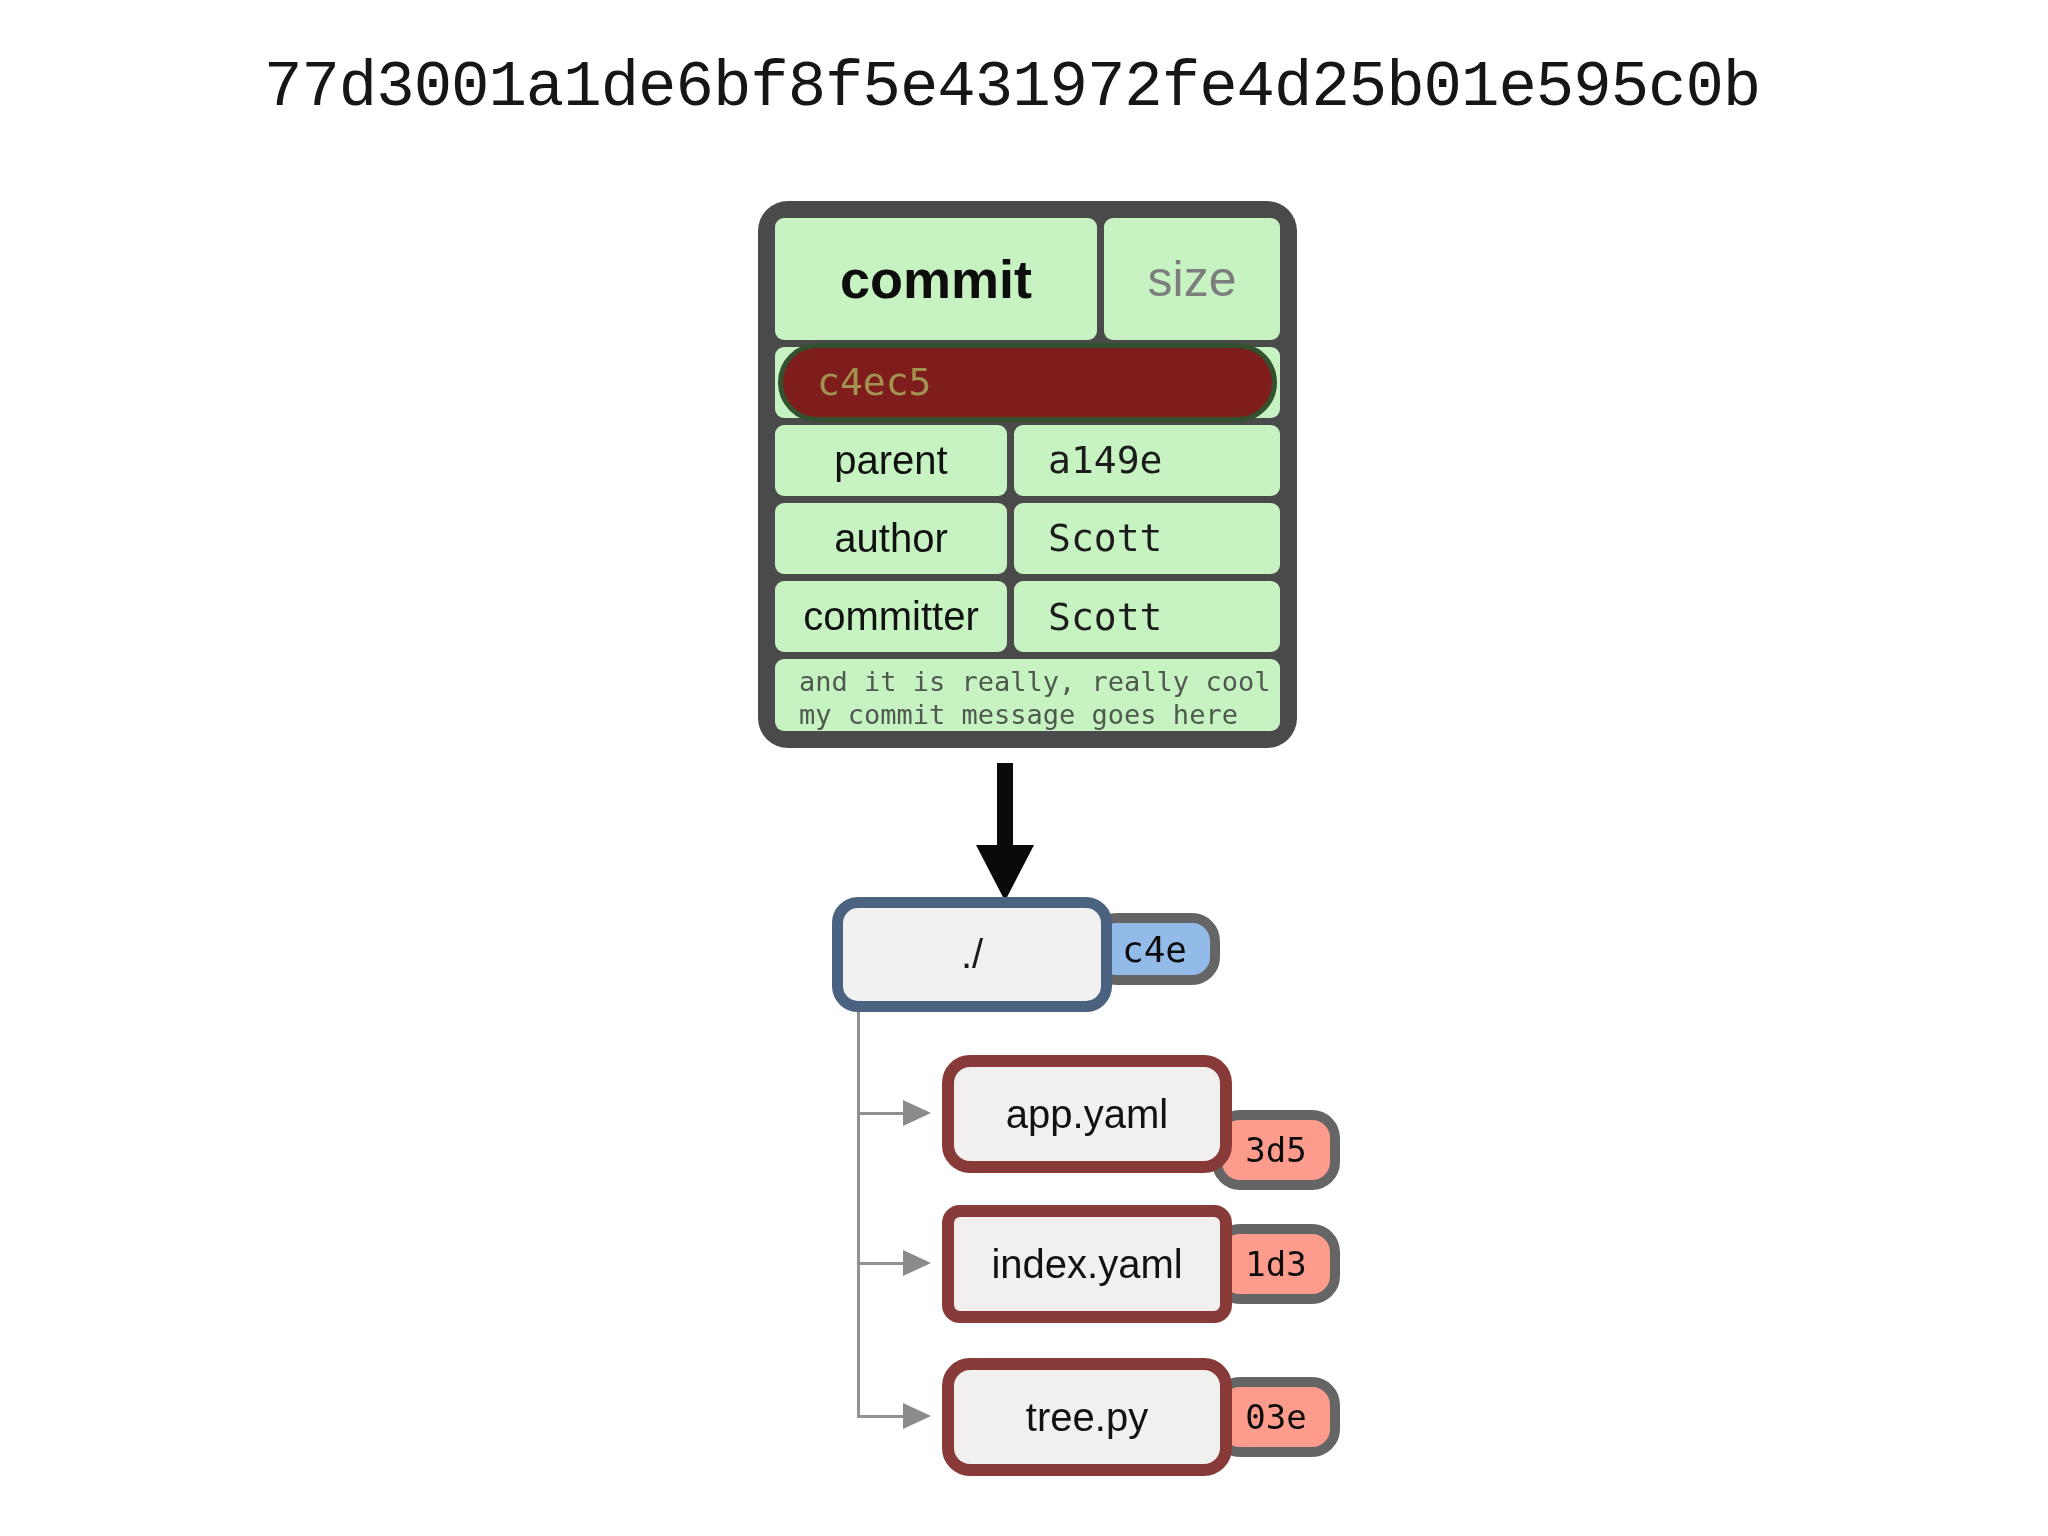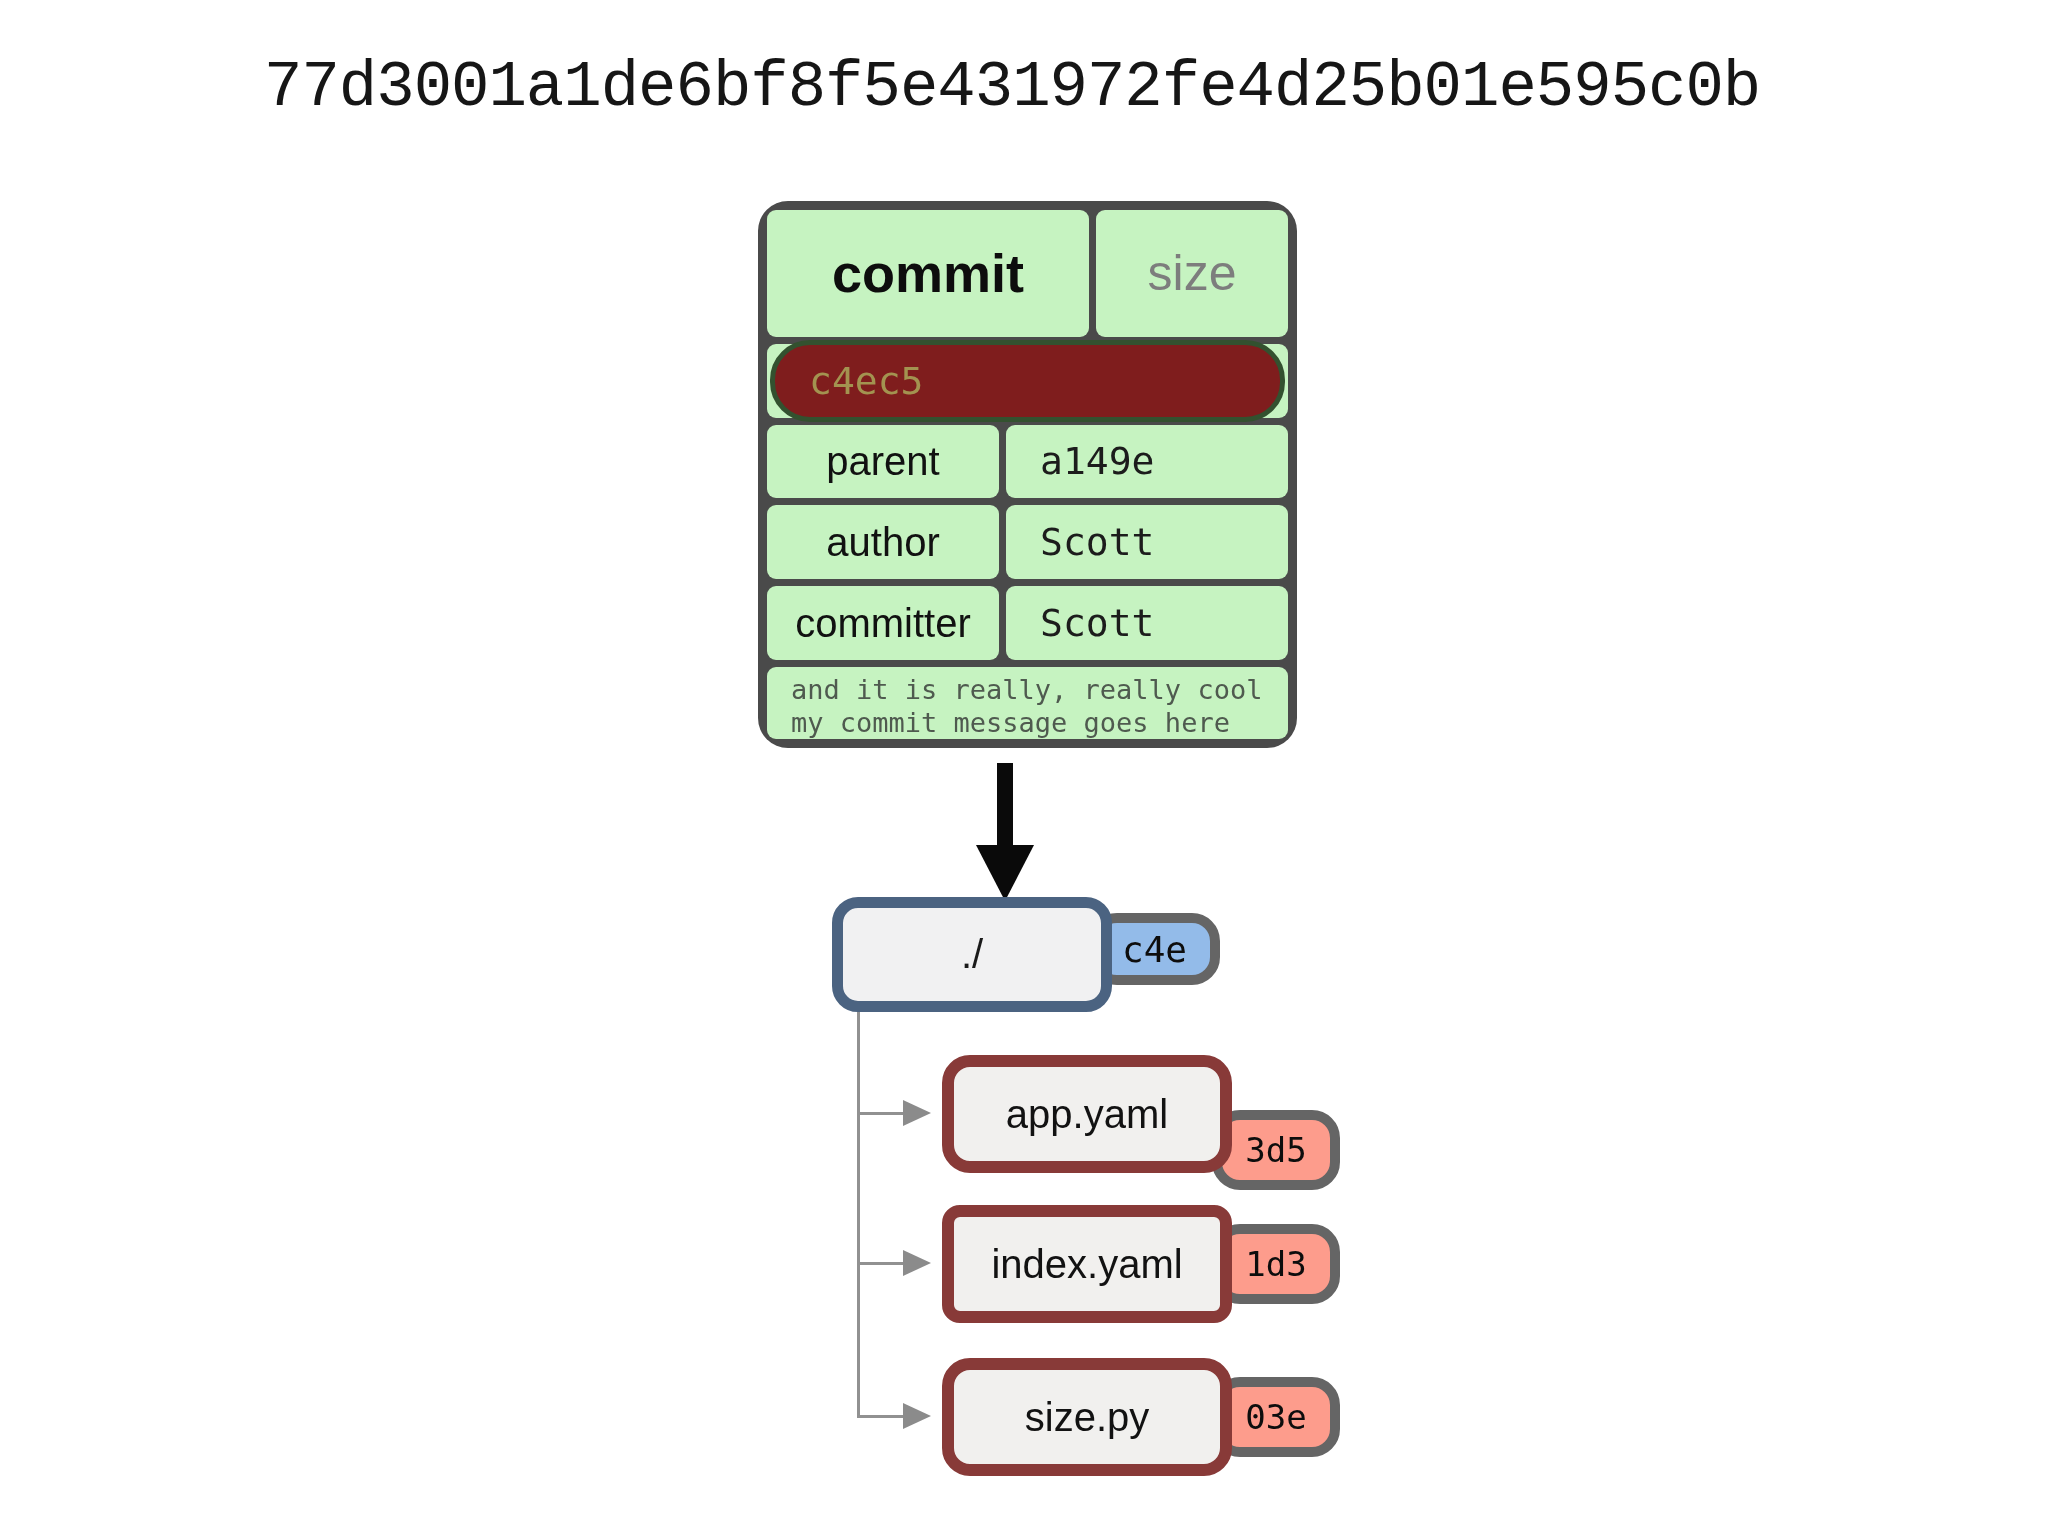--- a/index.html
+++ b/index.html
@@ -12,21 +12,21 @@
   .title{
     position:absolute;left:225px;top:52px;
     font-family:Liberation Mono, monospace;
     font-size:64px;letter-spacing:-1px;color:#161616;white-space:nowrap;margin-left:39px;
   }
 
   
   .commit-box{
     position:absolute;left:758px;top:201px;width:539px;height:547px;
     background:#4a4a4a;border-radius:30px;box-sizing:border-box;
-    padding:9px;display:flex;flex-direction:column;gap:7px;overflow:hidden;
+    padding:17px;display:flex;flex-direction:column;gap:7px;overflow:hidden;
   }
   .cb-row{display:flex;gap:7px;}
   .cell{background:#c6f3c1;border-radius:9px;display:flex;align-items:center;box-sizing:border-box;}
   .hdr{height:127px;}
   .hdr-commit{flex:0 0 322px;justify-content:center;font-weight:bold;font-size:54px;color:#0d0d0d;}
   .hdr-size{flex:1;justify-content:center;font-size:50px;color:#7d7d7d;}
   .frow{height:74px;}
   .fcell-label{flex:0 0 232px;justify-content:center;font-size:40px;color:#111;}
   .fcell-value{flex:1;padding-left:34px;font-family:"DejaVu Sans Mono",monospace;font-size:38px;color:#1c1c1c;position:relative;}
   .tree-pill{
@@ -134,15 +134,15 @@
   <div class="dir-pill">c4e</div>
   <div class="dir-box">./</div>
 
   <div class="file-pill fp-app">3d5</div>
   <div class="file-box fb-app">app.yaml</div>
 
   <div class="file-pill fp-index">1d3</div>
   <div class="file-box fb-index">index.yaml</div>
 
   <div class="file-pill fp-main">03e</div>
-  <div class="file-box fb-main">size.py</div>
+  <div class="file-box fb-main">tree.py</div>
 
 </div>
 
 </body></html>

